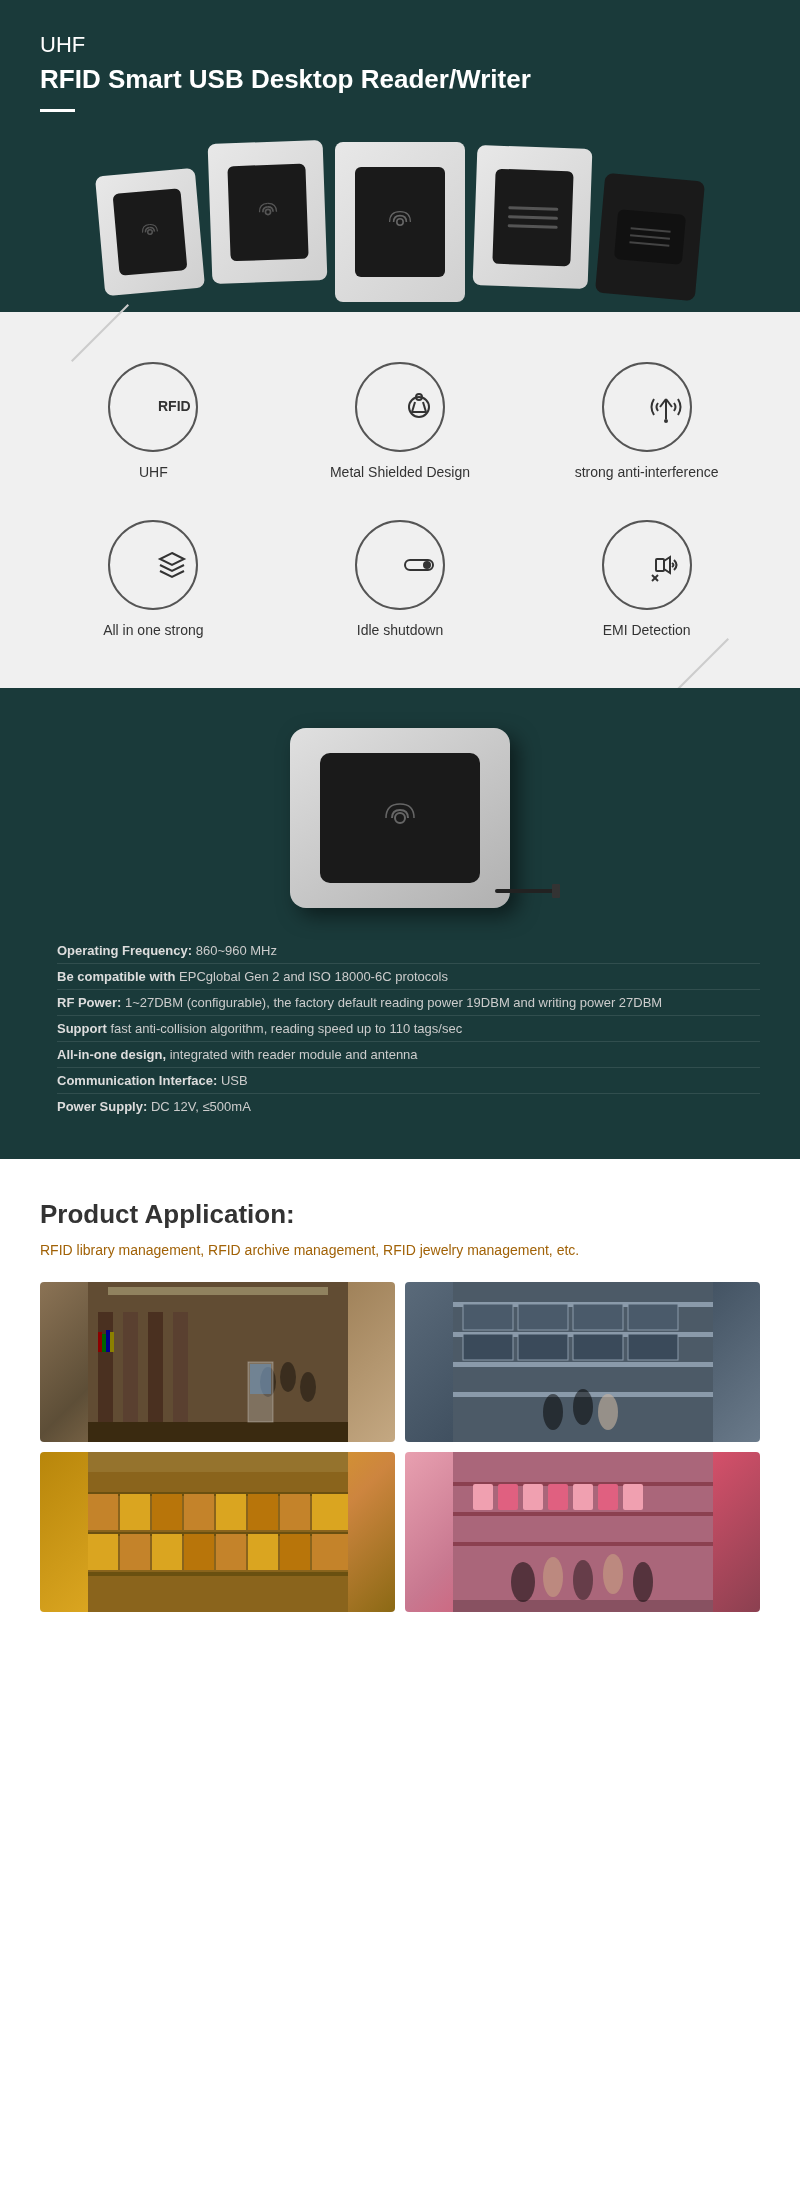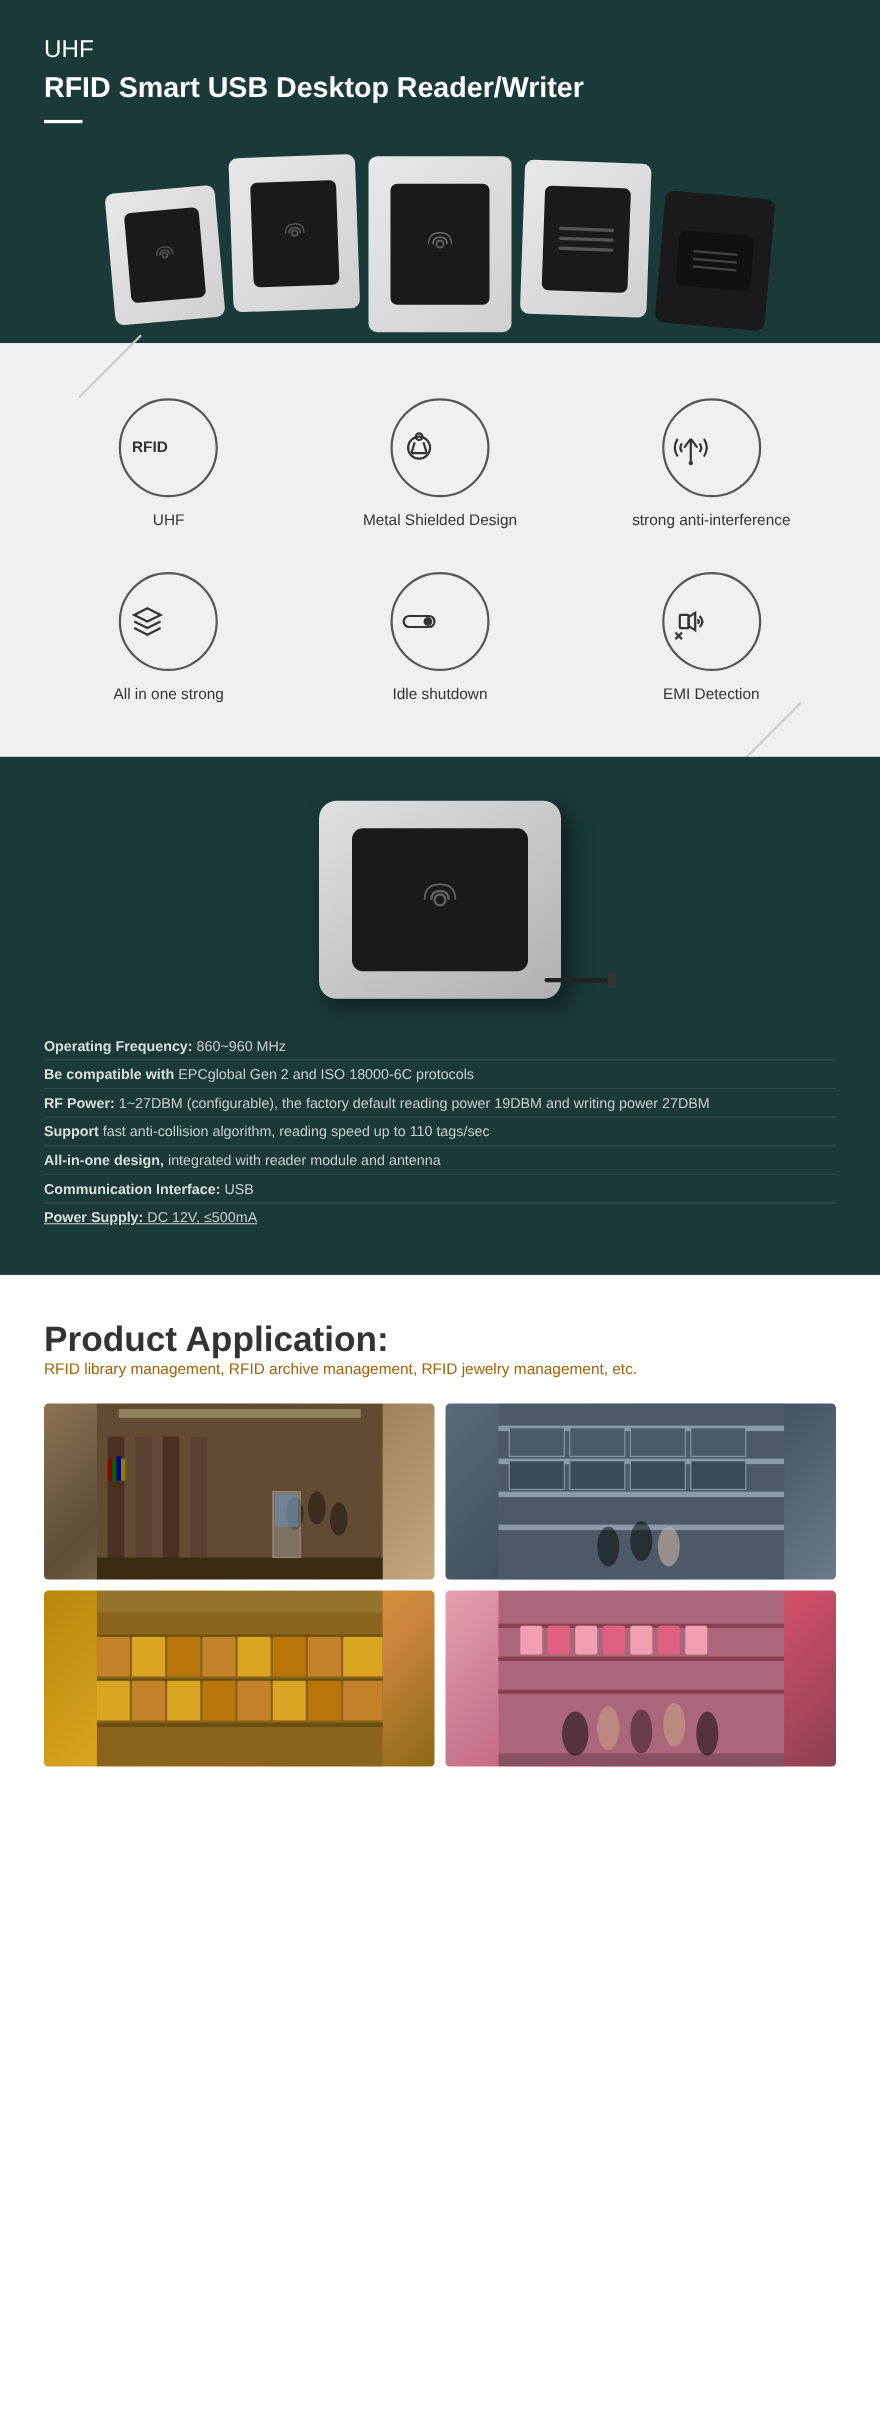--- a/index.html
+++ b/index.html
@@ -78,21 +78,21 @@
       align-items: center;
       gap: 12px;
     }
     .feature-icon-circle {
       width: 90px;
       height: 90px;
       border-radius: 50%;
       border: 2px solid #555;
       display: flex;
       align-items: center;
-      justify-content: flex-start;
+      justify-content: flex-end;
       background: transparent;
     }
     .feature-icon-circle svg {
       width: 48px;
       height: 48px;
     }
     .feature-label {
       font-size: 14px;
       color: #333;
       text-align: center;
@@ -146,41 +146,43 @@
       height: 130px;
       background: #1a1a1a;
       border-radius: 10px;
       display: flex;
       align-items: center;
       justify-content: center;
     }
     .specs-list {
       list-style: none;
       padding: 0;
+      margin-left: 17px;
     }
     .specs-list li {
       color: #ccc;
       font-size: 13px;
       padding: 5px 0;
       border-bottom: 1px solid rgba(255,255,255,0.1);
     }
-    .specs-list li:last-child { border-bottom: none; text-decoration: underline; }
+    .specs-list li:last-child { border-bottom: none; }
     .spec-key {
       font-weight: bold;
       color: #ddd;
     }
 
     
     .applications {
       background: #fff;
       padding: 40px;
     }
     .app-title {
-      font-size: 32px;
+      font-size: 26px;
       color: #333;
+      margin-bottom: 12px;
     }
     .app-subtitle {
       font-size: 14px;
       color: #a16207;
       margin-bottom: 24px;
     }
     .app-grid {
       display: grid;
       grid-template-columns: 1fr 1fr;
       gap: 10px;

